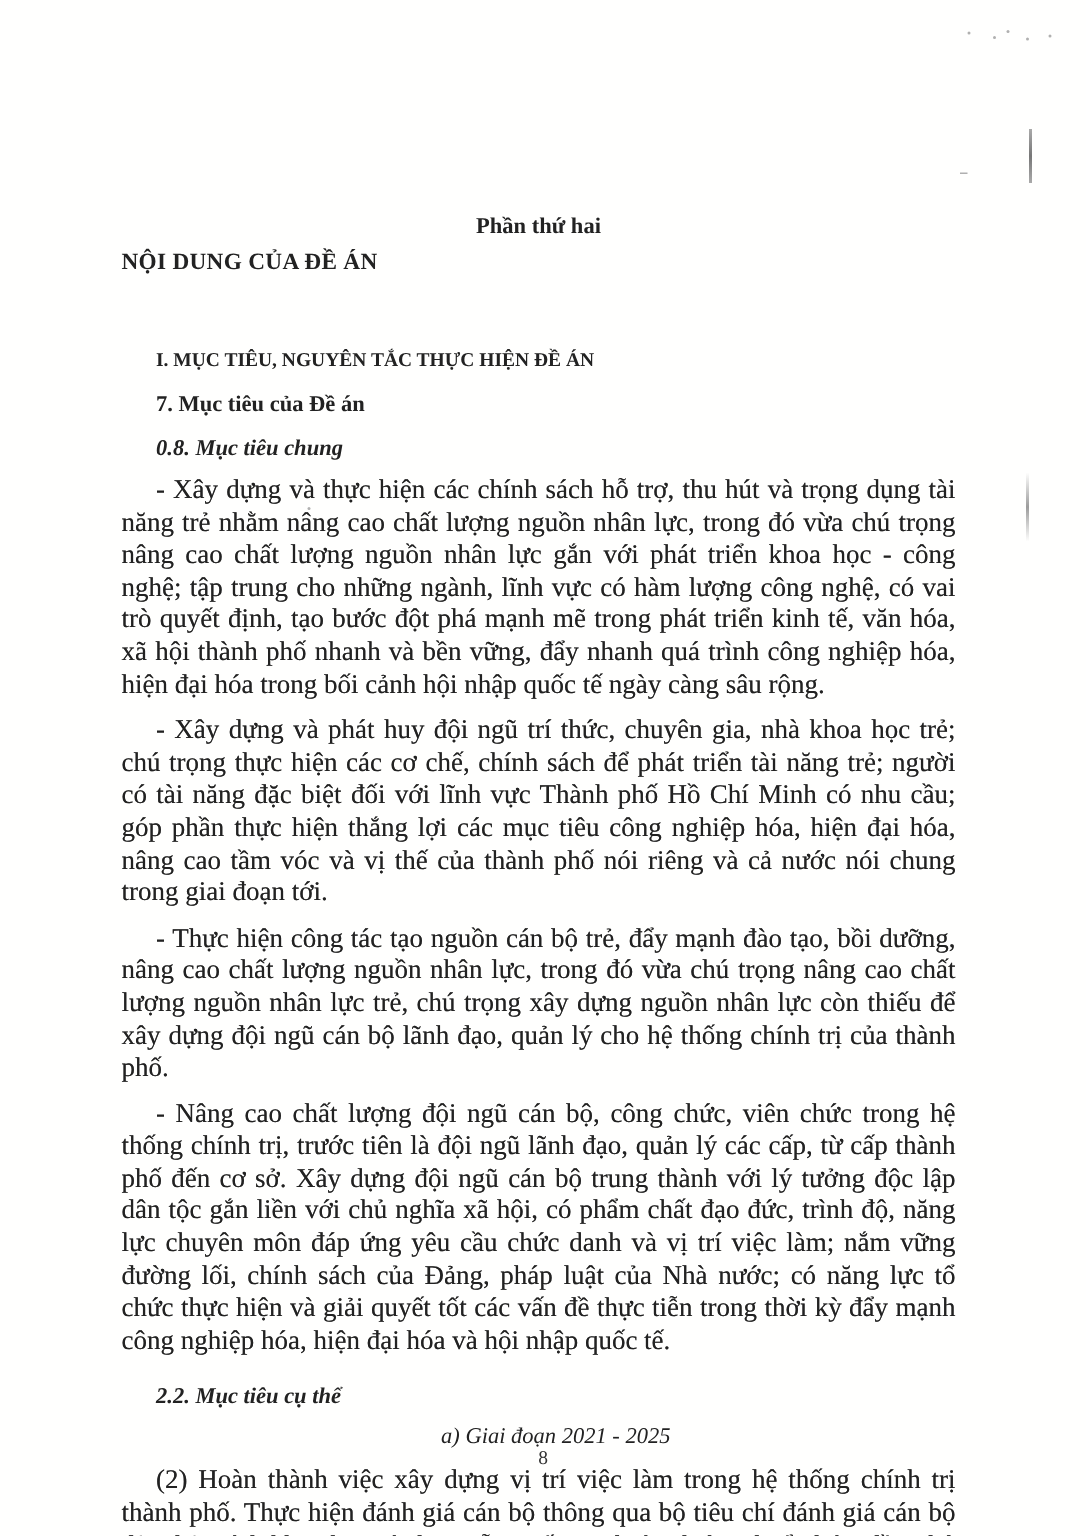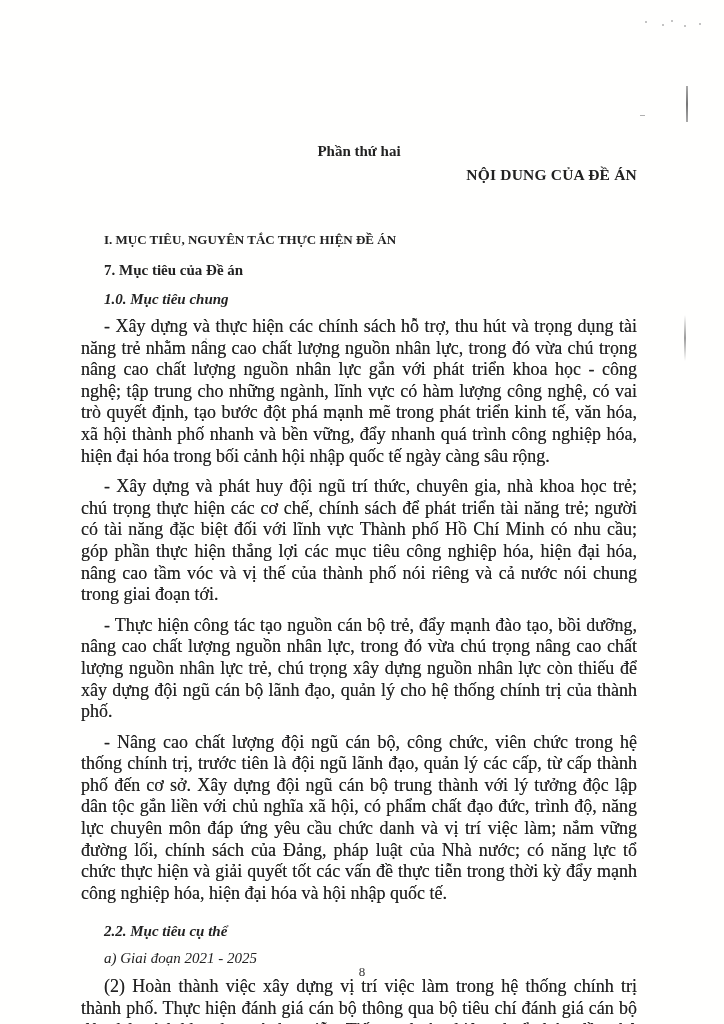--- a/index.html
+++ b/index.html
@@ -24,21 +24,21 @@
     font-family: Liberation Serif, serif;
   }
   .center-head {
     text-align: center;
     font-weight: bold;
     font-size: 15px;
     line-height: 23px;
     margin: 0;
   }
   .doc-title {
-    text-align: right;
+    text-align: left;
     font-weight: bold;
     font-size: 15.5px;
     line-height: 24px;
     margin: 0 0 42px 0;
     letter-spacing: 0.2px;
   }
   .h-section {
     font-weight: bold;
     font-size: 13px;
     margin: 0 0 10px 0;
@@ -59,20 +59,21 @@
     margin: 0 0 6px 0;
     padding-left: 23px;
     line-height: 21px;
   }
   .h-stage {
     font-style: italic;
     font-size: 15px;
     margin: 0 0 7px 0;
     padding-left: 23px;
     line-height: 21px;
+    text-align: center;
   }
   .para {
     font-size: 18px;
     line-height: 21.6px;
     text-align: justify;
     text-indent: 23px;
     margin: 0 0 9px 0;
     text-shadow: 0 0 0.3px rgba(0,0,0,0.55);
   }
   .spacer-sm { height: 8px; }
@@ -117,21 +118,21 @@
   <div class="content">
 
     <p class="center-head">Phần thứ hai</p>
 
     <p class="doc-title">NỘI DUNG CỦA ĐỀ ÁN</p>
 
     <p class="h-section">I. MỤC TIÊU, NGUYÊN TẮC THỰC HIỆN ĐỀ ÁN</p>
 
     <p class="h-sub">7. Mục tiêu của Đề án</p>
 
-    <p class="h-sub-italic">1.0. Mục tiêu chung</p>
+    <p class="h-sub-italic">0.8. Mục tiêu chung</p>
 
     <p class="para">- Xây dựng và thực hiện các chính sách hỗ trợ, thu hút và trọng dụng tài năng trẻ nhằm nâng cao chất lượng nguồn nhân lực, trong đó vừa chú trọng nâng cao chất lượng nguồn nhân lực gắn với phát triển khoa học - công nghệ; tập trung cho những ngành, lĩnh vực có hàm lượng công nghệ, có vai trò quyết định, tạo bước đột phá mạnh mẽ trong phát triển kinh tế, văn hóa, xã hội thành phố nhanh và bền vững, đẩy nhanh quá trình công nghiệp hóa, hiện đại hóa trong bối cảnh hội nhập quốc tế ngày càng sâu rộng.</p>
 
     <p class="para">- Xây dựng và phát huy đội ngũ trí thức, chuyên gia, nhà khoa học trẻ; chú trọng thực hiện các cơ chế, chính sách để phát triển tài năng trẻ; người có tài năng đặc biệt đối với lĩnh vực Thành phố Hồ Chí Minh có nhu cầu; góp phần thực hiện thắng lợi các mục tiêu công nghiệp hóa, hiện đại hóa, nâng cao tầm vóc và vị thế của thành phố nói riêng và cả nước nói chung trong giai đoạn tới.</p>
 
     <p class="para">- Thực hiện công tác tạo nguồn cán bộ trẻ, đẩy mạnh đào tạo, bồi dưỡng, nâng cao chất lượng nguồn nhân lực, trong đó vừa chú trọng nâng cao chất lượng nguồn nhân lực trẻ, chú trọng xây dựng nguồn nhân lực còn thiếu để xây dựng đội ngũ cán bộ lãnh đạo, quản lý cho hệ thống chính trị của thành phố.</p>
 
     <p class="para">- Nâng cao chất lượng đội ngũ cán bộ, công chức, viên chức trong hệ thống chính trị, trước tiên là đội ngũ lãnh đạo, quản lý các cấp, từ cấp thành phố đến cơ sở. Xây dựng đội ngũ cán bộ trung thành với lý tưởng độc lập dân tộc gắn liền với chủ nghĩa xã hội, có phẩm chất đạo đức, trình độ, năng lực chuyên môn đáp ứng yêu cầu chức danh và vị trí việc làm; nắm vững đường lối, chính sách của Đảng, pháp luật của Nhà nước; có năng lực tổ chức thực hiện và giải quyết tốt các vấn đề thực tiễn trong thời kỳ đẩy mạnh công nghiệp hóa, hiện đại hóa và hội nhập quốc tế.</p>
 
     <div class="spacer-sm"></div>

